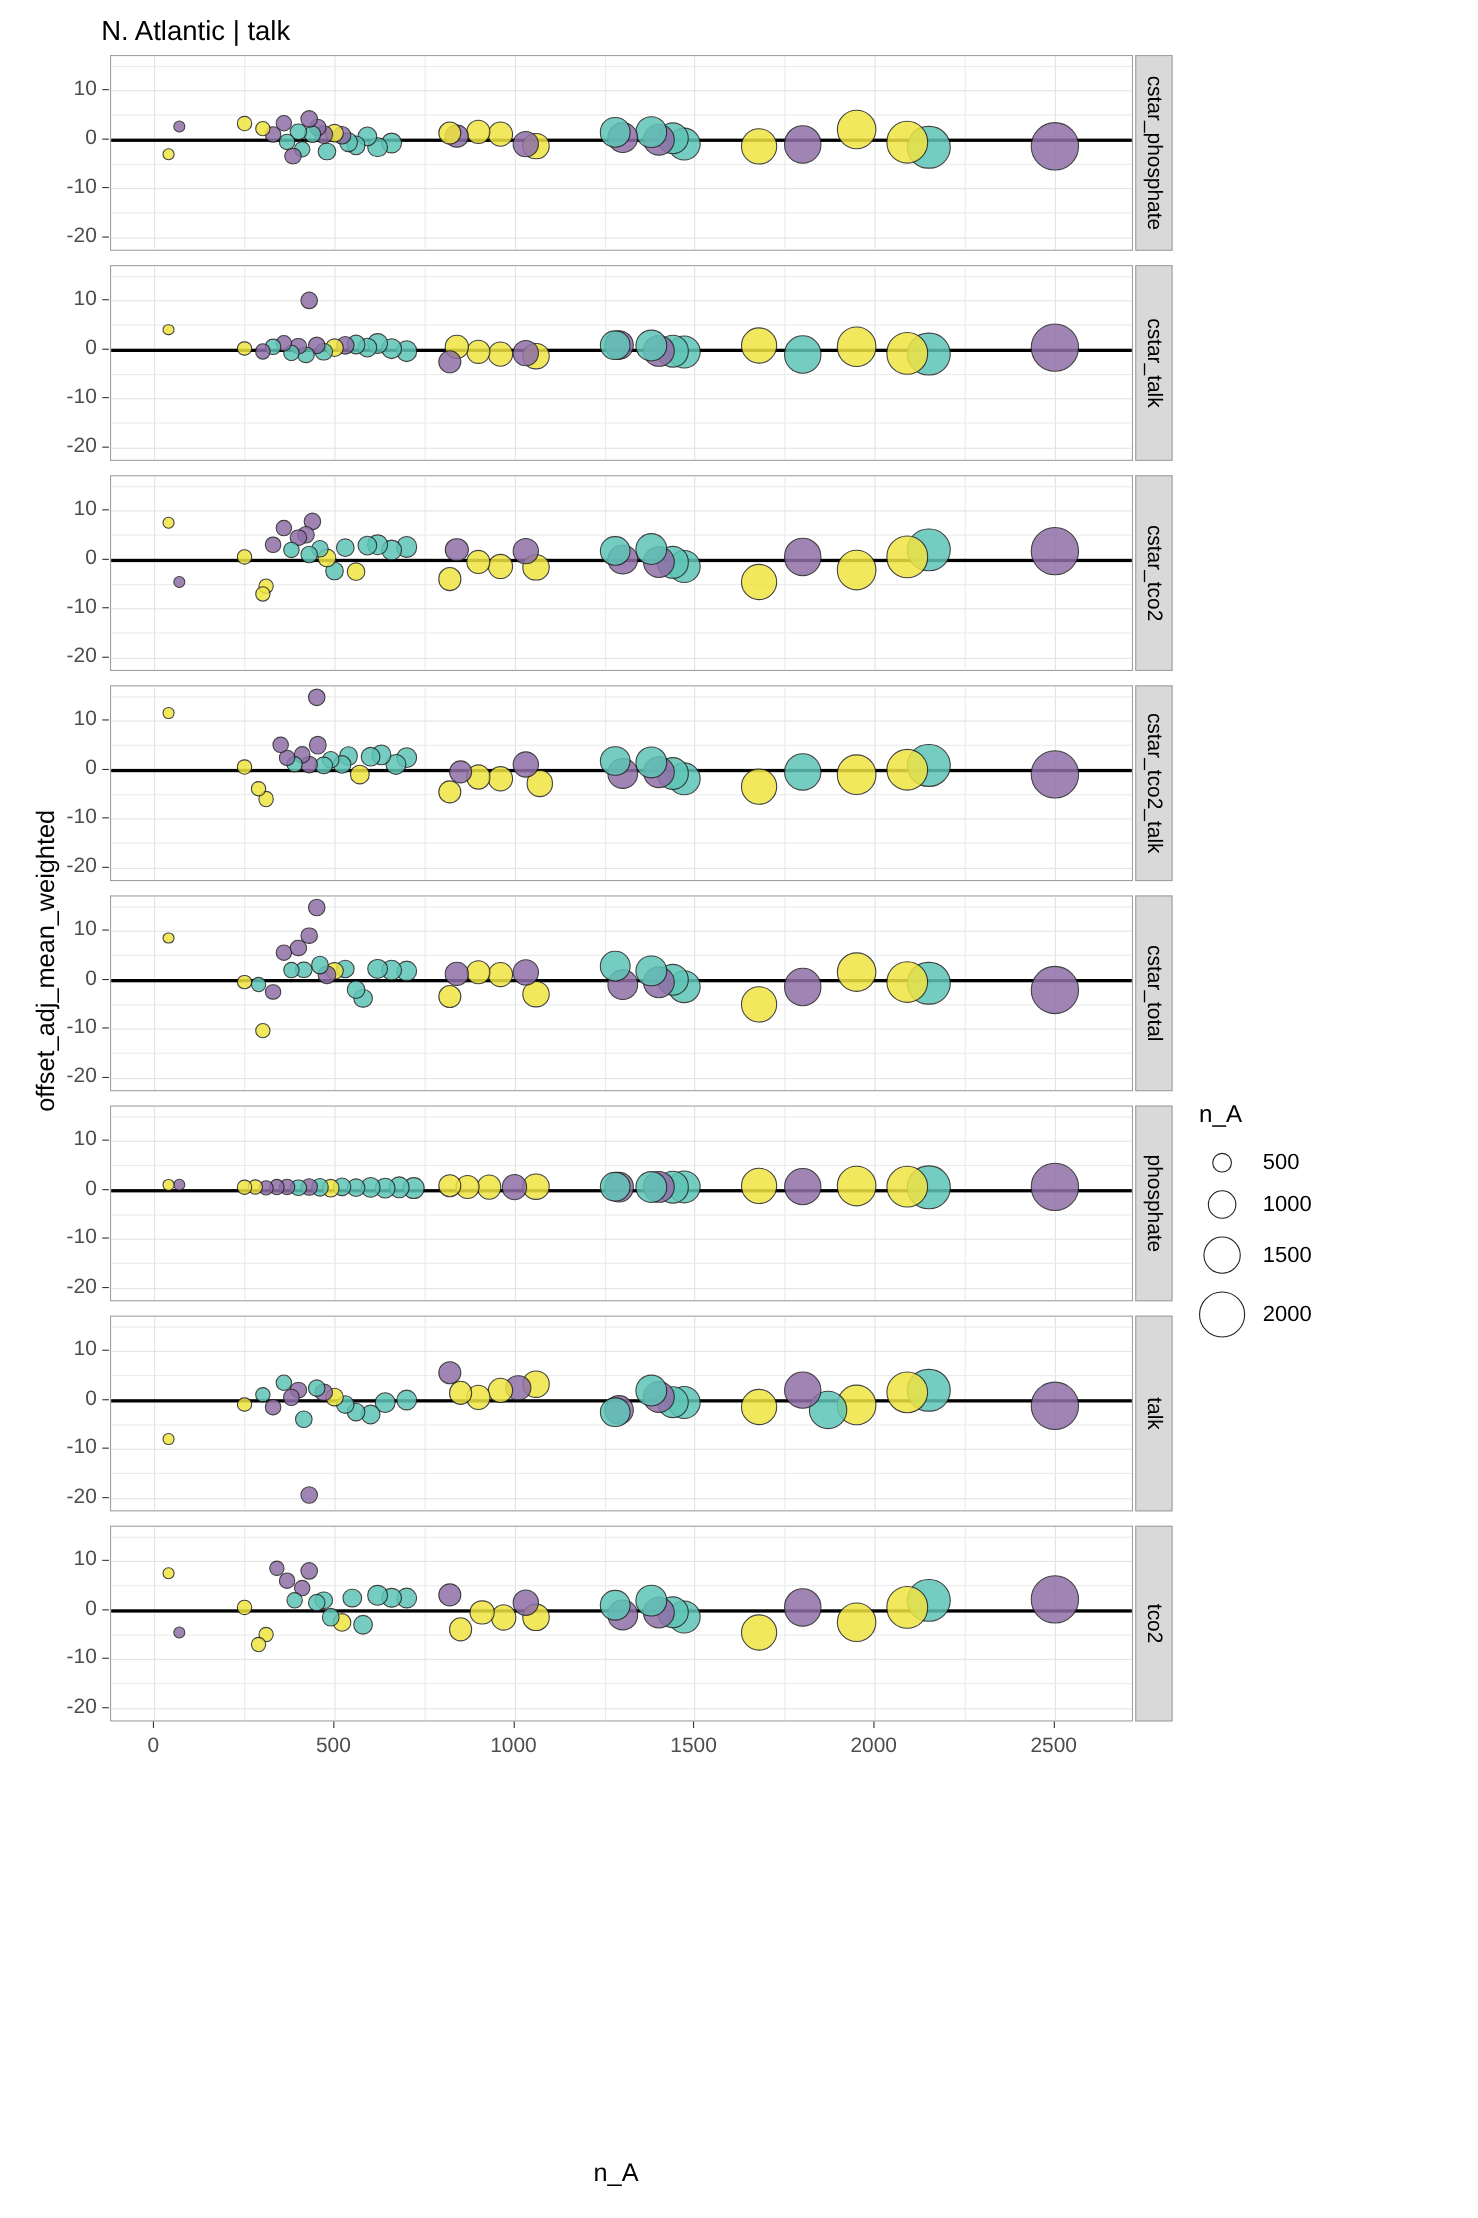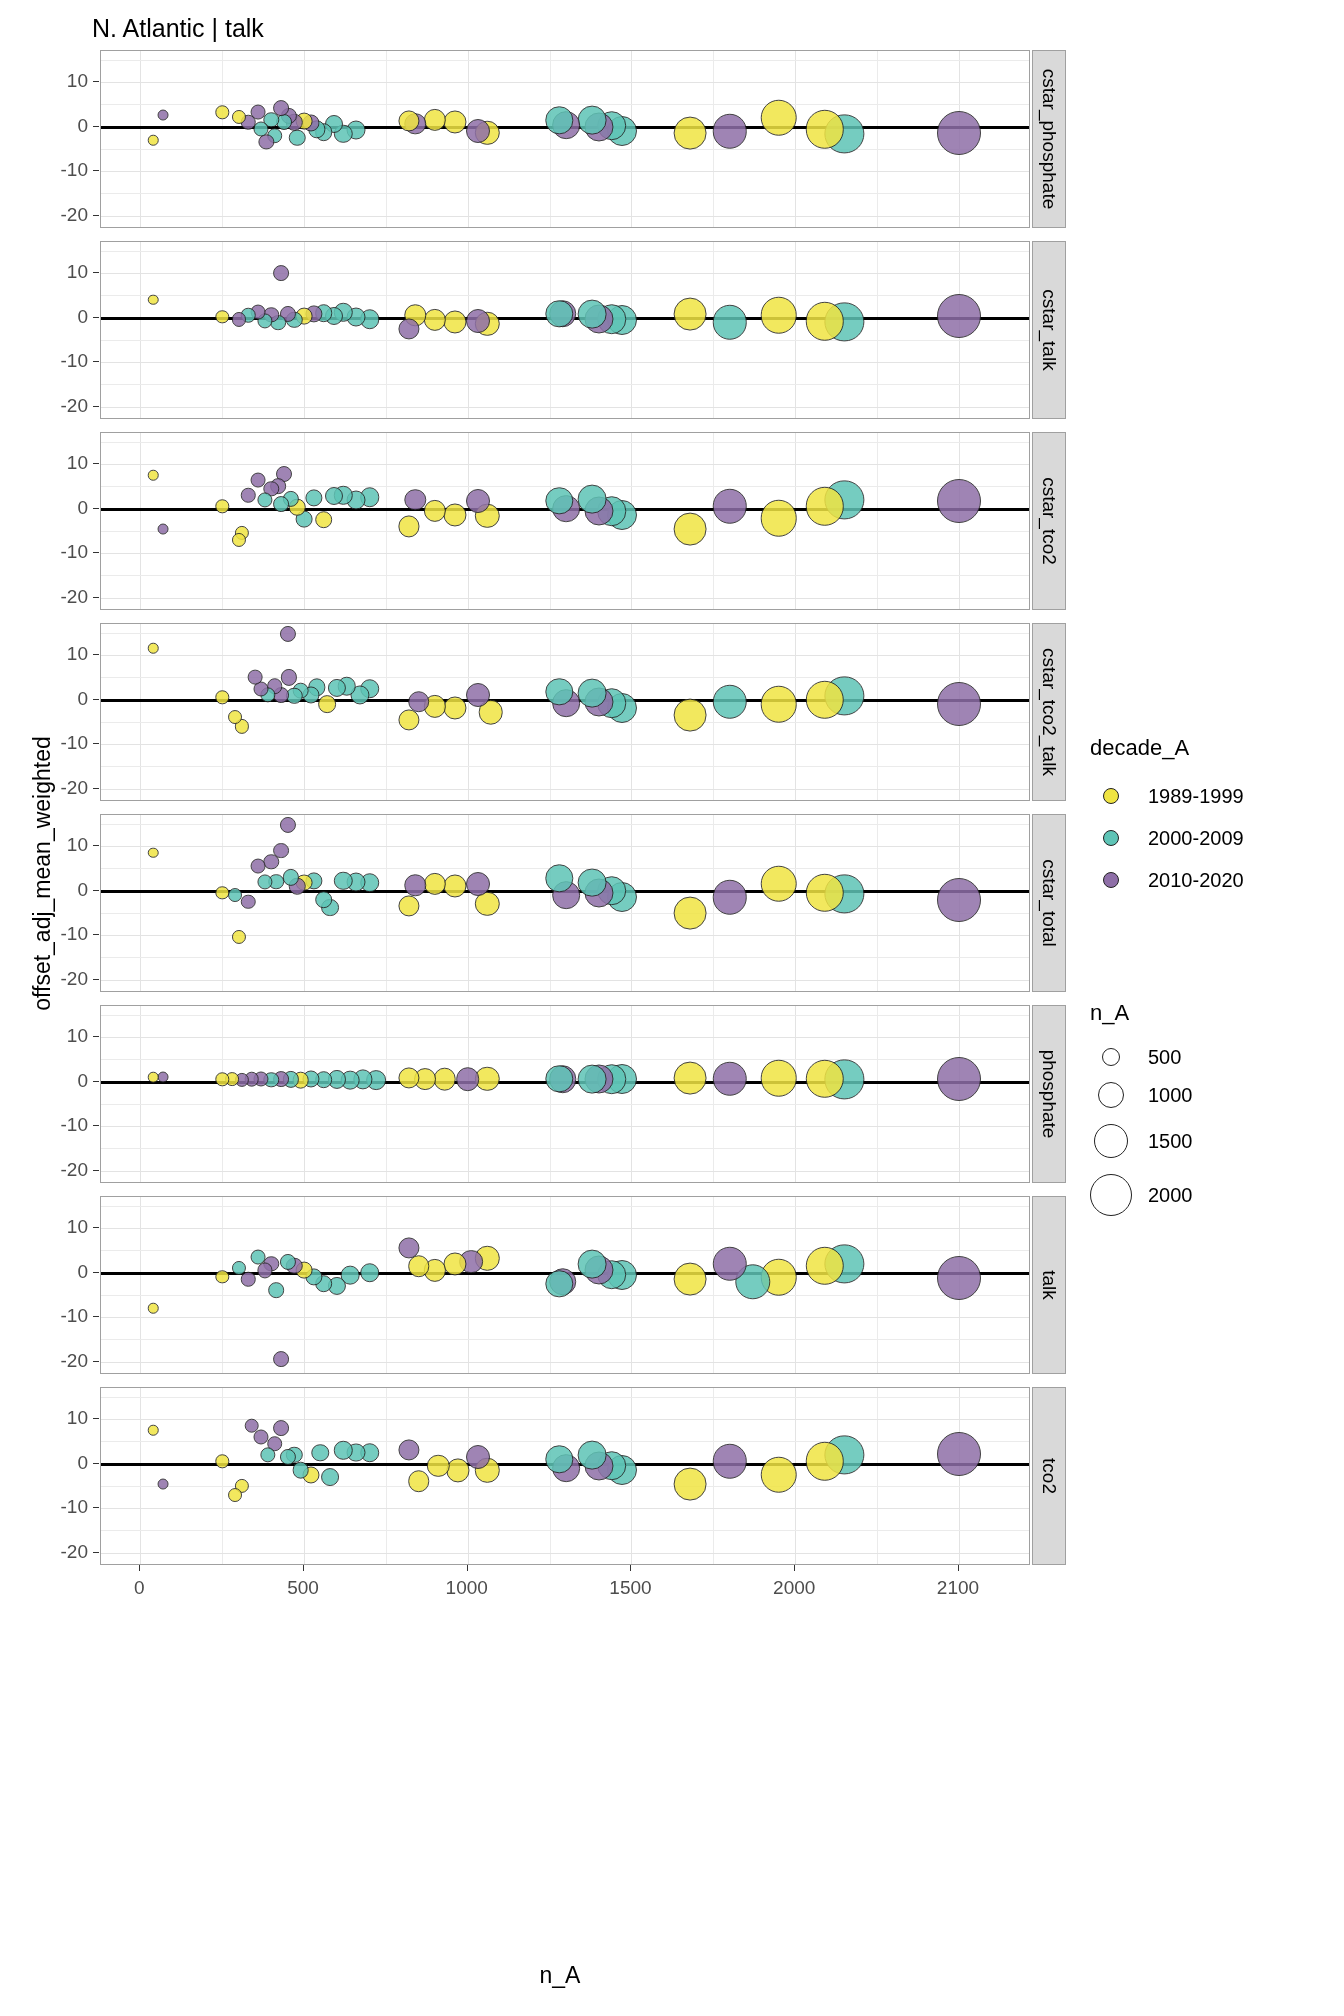--- a/index.html
+++ b/index.html
@@ -740,46 +740,23 @@
       <div class="xtick-label" style="left: 139.296px; top: 1577px;">0</div>
       <div class="xtick-mark" style="left: 303.028px; top: 1565px;"></div>
       <div class="xtick-label" style="left: 303.028px; top: 1577px;">500</div>
       <div class="xtick-mark" style="left: 466.761px; top: 1565px;"></div>
       <div class="xtick-label" style="left: 466.761px; top: 1577px;">1000</div>
       <div class="xtick-mark" style="left: 630.493px; top: 1565px;"></div>
       <div class="xtick-label" style="left: 630.493px; top: 1577px;">1500</div>
       <div class="xtick-mark" style="left: 794.225px; top: 1565px;"></div>
       <div class="xtick-label" style="left: 794.225px; top: 1577px;">2000</div>
       <div class="xtick-mark" style="left: 957.958px; top: 1565px;"></div>
-      <div class="xtick-label" style="left: 957.958px; top: 1577px;">2100</div>
+      <div class="xtick-label" style="left: 957.958px; top: 1577px;">2500</div>
     </div>
 
-  <div class="legend" id="legend-color" style="top:735px;">
-    <div class="legend-title">decade_A</div>
-    <div id="legend-color-items">
-        <div class="legend-row">
-          <div class="legend-key">
-            <div class="legend-dot" style="width: 16px; height: 16px; background: rgb(240, 228, 66);"></div>
-          </div>
-          <div class="legend-label">1989-1999</div>
-        </div>
-        <div class="legend-row">
-          <div class="legend-key">
-            <div class="legend-dot" style="width: 16px; height: 16px; background: rgb(94, 196, 182);"></div>
-          </div>
-          <div class="legend-label">2000-2009</div>
-        </div>
-        <div class="legend-row">
-          <div class="legend-key">
-            <div class="legend-dot" style="width: 16px; height: 16px; background: rgb(143, 111, 168);"></div>
-          </div>
-          <div class="legend-label">2010-2020</div>
-        </div>
-      </div>
-  </div>
 
   <div class="legend" id="legend-size" style="top:1000px;">
     <div class="legend-title">n_A</div>
     <div id="legend-size-items">
         <div class="legend-row" style="height: 34px;">
           <div class="legend-key">
             <div class="legend-dot" style="width: 18px; height: 18px; background: rgb(255, 255, 255);"></div>
           </div>
           <div class="legend-label">500</div>
         </div>

